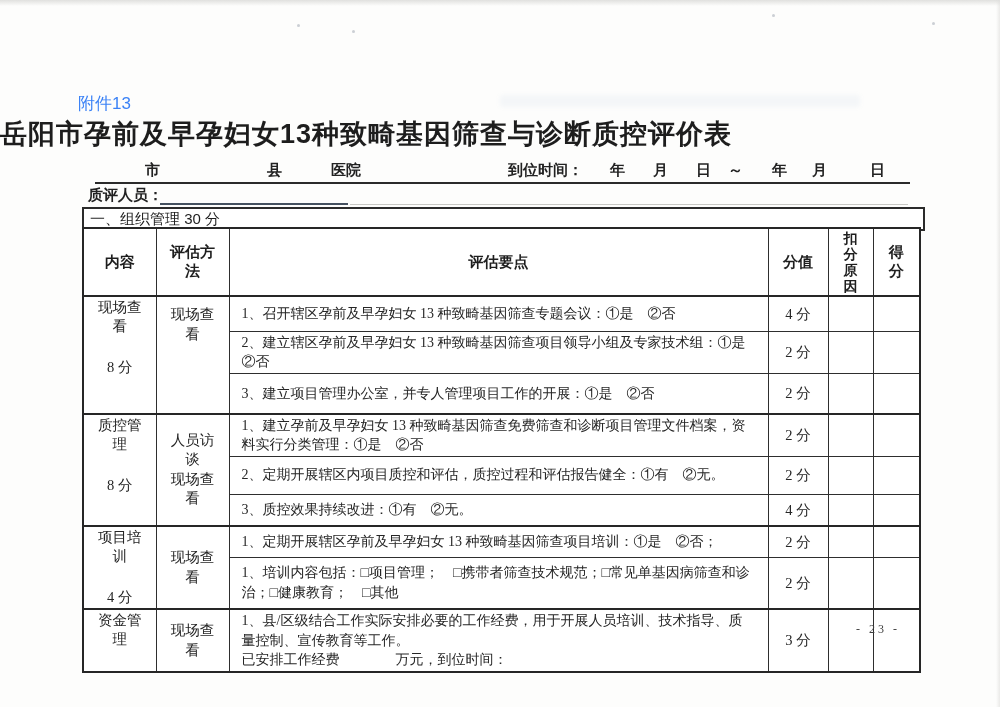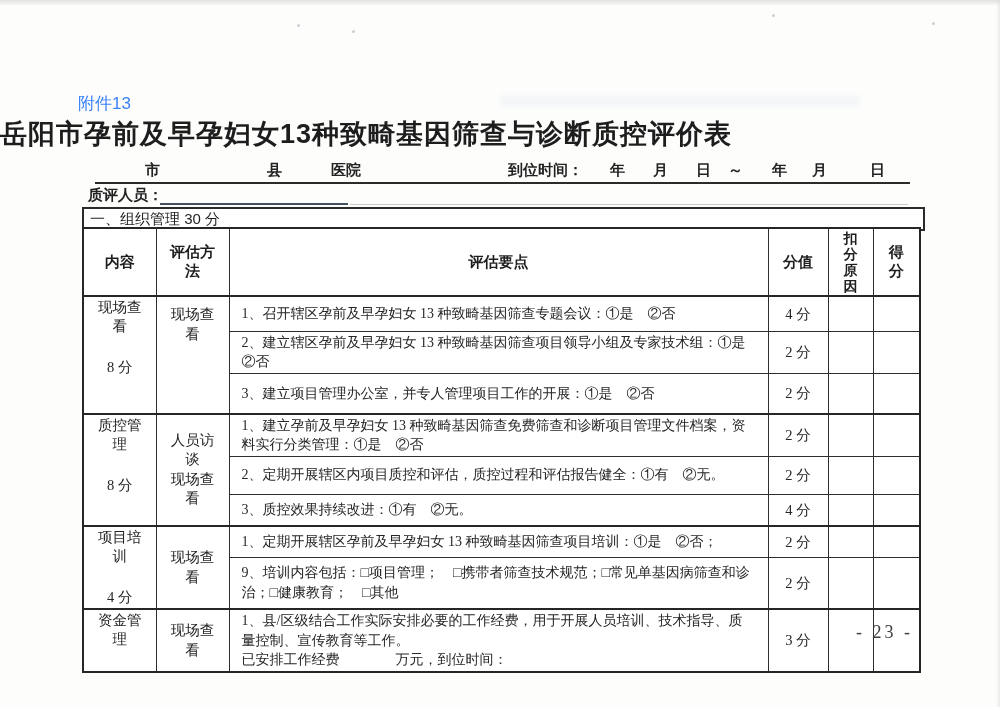--- a/index.html
+++ b/index.html
@@ -54,21 +54,21 @@
 
   td.c-cell{text-align:center;vertical-align:top;padding-top:8px;font-size:14.5px;}
   td.c-cell .c-score{margin-top:22px;}
   td.m-cell{text-align:center;font-size:14.5px;white-space:pre-line;line-height:1.35;}
   td.m-cell.vtop{vertical-align:top;padding-top:8px;}
   td.m-cell.mid{vertical-align:middle;}
   td.p-cell{text-align:left;vertical-align:middle;padding:2px 8px;
     line-height:1.4;white-space:pre-line;}
   td.s-cell{text-align:center;vertical-align:middle;font-size:14.5px;}
 
-  .page-number{position:absolute;left:856px;top:622px;font-size:18px;
+  .page-number{position:absolute;left:856px;top:622px;font-size:12px;
     letter-spacing:3px;color:#3d3d3d;font-family:"Liberation Serif",serif;}
 </style>
 </head>
 <body>
 
 <div class="page">
   <div class="scan-top"></div>
   <div class="scan-right"></div>
   <div class="speck" style="left:297px;top:24px"></div>
   <div class="speck" style="left:352px;top:30px"></div>
@@ -176,21 +176,21 @@
         <div>项目培训</div>
         <div class="c-score">4 分</div>
       </td>
       <td rowspan="2" class="m-cell mid">现场查看</td>
       <td class="p-cell">1、定期开展辖区孕前及早孕妇女 13 种致畸基因筛查项目培训：①是　②否；</td>
       <td class="s-cell">2 分</td>
       <td></td>
       <td></td>
     </tr>
     <tr class="rh50">
-      <td class="p-cell">9、培训内容包括：□项目管理；　□携带者筛查技术规范；□常见单基因病筛查和诊治；□健康教育；　□其他</td>
+      <td class="p-cell">1、培训内容包括：□项目管理；　□携带者筛查技术规范；□常见单基因病筛查和诊治；□健康教育；　□其他</td>
       <td class="s-cell">2 分</td>
       <td></td>
       <td></td>
     </tr>
 
     <tr class="rh63 grp-start">
       <td class="c-cell">
         <div>资金管理</div>
       </td>
       <td class="m-cell mid">现场查看</td>

